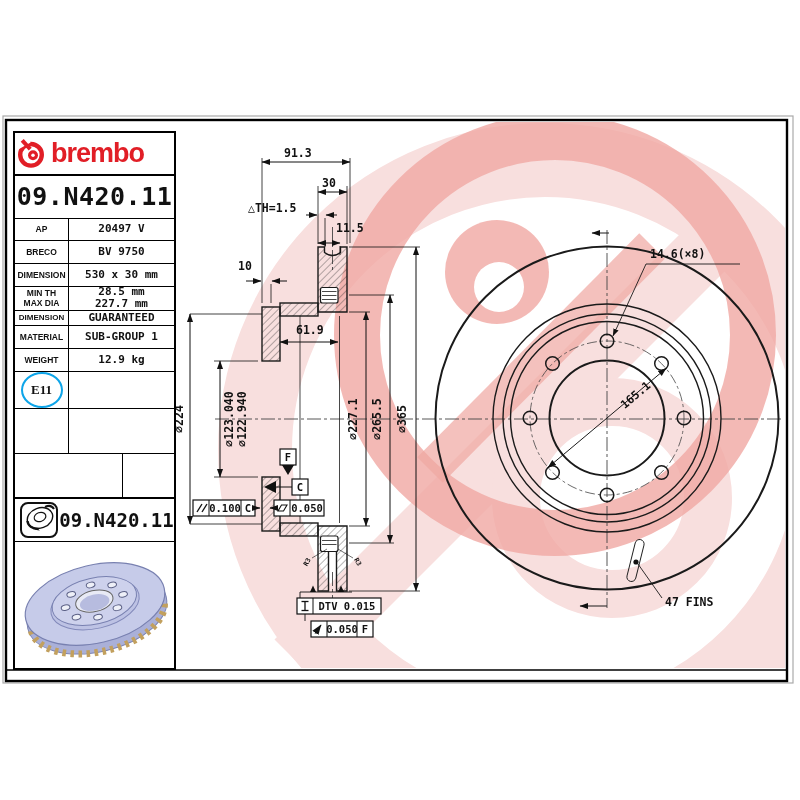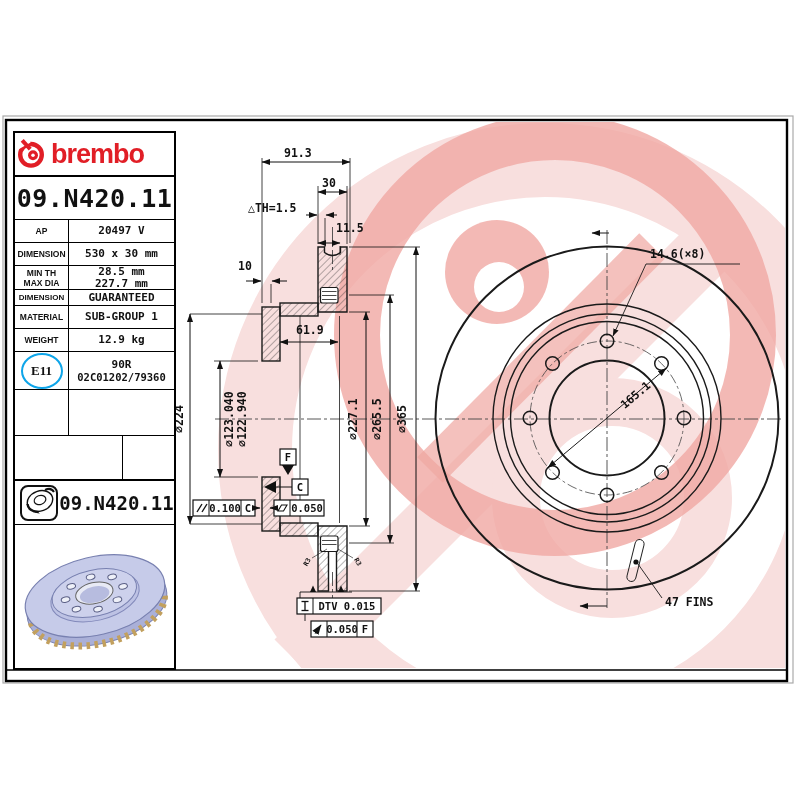--- a/index.html
+++ b/index.html
@@ -265,20 +265,24 @@
       </svg>
       <span class="brand-text">brembo</span>
     </div>
     <div class="tb-partno">09.N420.11</div>
 
     <div class="tb-row" style="height:23px">
       <div class="tb-label">AP</div>
       <div class="tb-value">20497 V</div>
     </div>
     <div class="tb-row" style="height:23px">
+      <div class="tb-label">BRECO</div>
+      <div class="tb-value">BV 9750</div>
+    </div>
+    <div class="tb-row" style="height:23px">
       <div class="tb-label">DIMENSION</div>
       <div class="tb-value">530 x 30 mm</div>
     </div>
     <div class="tb-row" style="height:24px">
       <div class="tb-label">
         <span>MIN TH</span>
         <span>MAX DIA</span>
       </div>
       <div class="tb-value">
         <span>28.5 mm</span>
@@ -293,24 +297,20 @@
       <div class="tb-label">MATERIAL</div>
       <div class="tb-value">SUB-GROUP 1</div>
     </div>
     <div class="tb-row" style="height:23px">
       <div class="tb-label">WEIGHT</div>
       <div class="tb-value">12.9 kg</div>
     </div>
     <div class="tb-row" style="height:38px">
       <div class="tb-label">
         <div class="emark-circle">E11</div>
-      </div>
-      <div class="tb-value">
-        <span>90R</span>
-        <span style="font-size:10.5px">02C01202/79360</span>
       </div>
     </div>
     <div class="tb-row" style="height:46px">
       <div class="tb-label"></div>
       <div class="tb-value"></div>
     </div>
     <div class="tb-split" style="height:43px">
       <div class="half"></div>
       <div class="half2"></div>
     </div>

